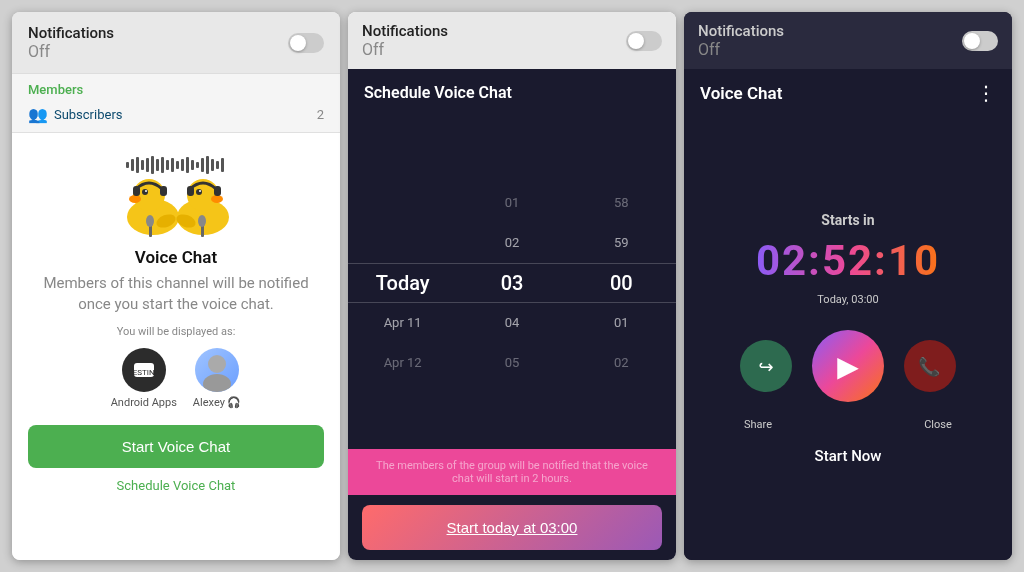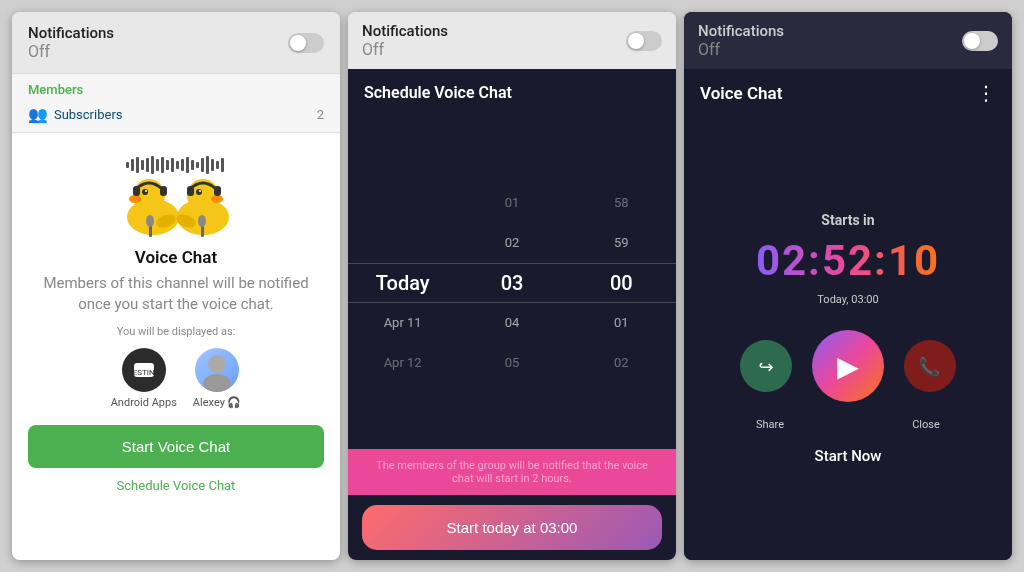--- a/index.html
+++ b/index.html
@@ -271,26 +271,27 @@
       font-size: 11px;
       text-align: center;
       padding: 10px 20px;
     }
 
     .start-today-btn {
       margin: 10px 14px;
       padding: 14px;
       background: linear-gradient(135deg, #ff6b6b, #9b59b6);
       border: none;
-      border-radius: 15px;
+      border-radius: 8px;
       color: #fff;
       font-size: 15px;
       font-weight: 500;
       cursor: pointer;
       text-align: center;
+      text-decoration: underline;
     }
 
     .watermark {
       position: absolute;
       top: 50%;
       left: 50%;
       transform: translate(-50%, -50%);
       color: rgba(0, 220, 180, 0.7);
       font-size: 22px;
       font-weight: bold;
@@ -387,21 +388,21 @@
       justify-content: center;
       cursor: pointer;
       font-size: 28px;
       color: #fff;
     }
     .close-btn { background: #7f1d1d; }
 
     .action-label-row {
       display: flex;
       align-items: flex-start;
-      gap: 16px;
+      gap: 28px;
       margin-bottom: 8px;
     }
     .action-label {
       font-size: 11px;
       color: #ccc;
       text-align: center;
       width: 52px;
     }
     .action-label-center {
       width: 72px;

